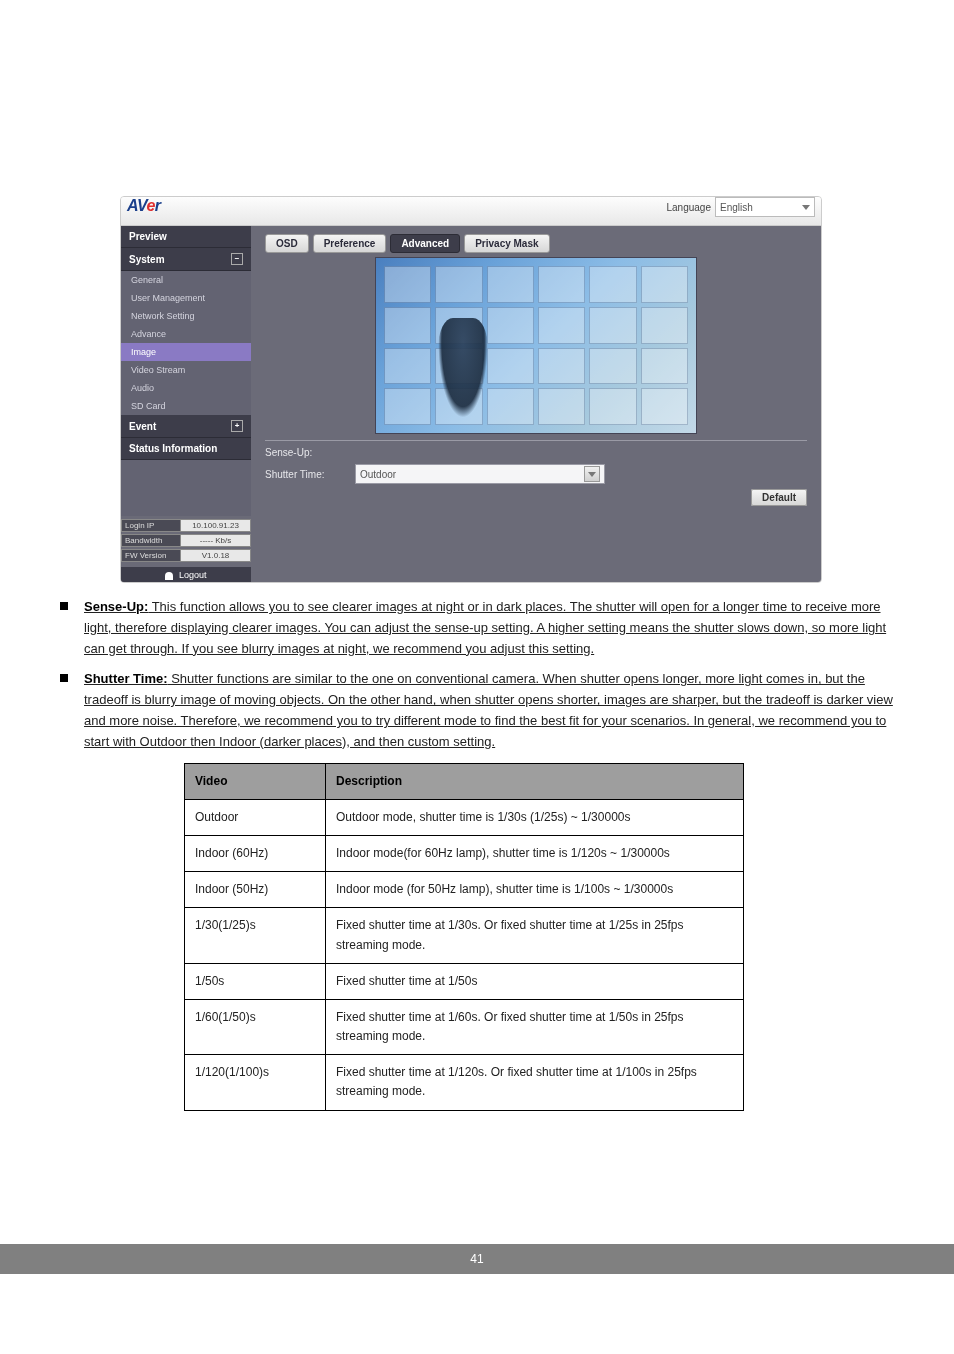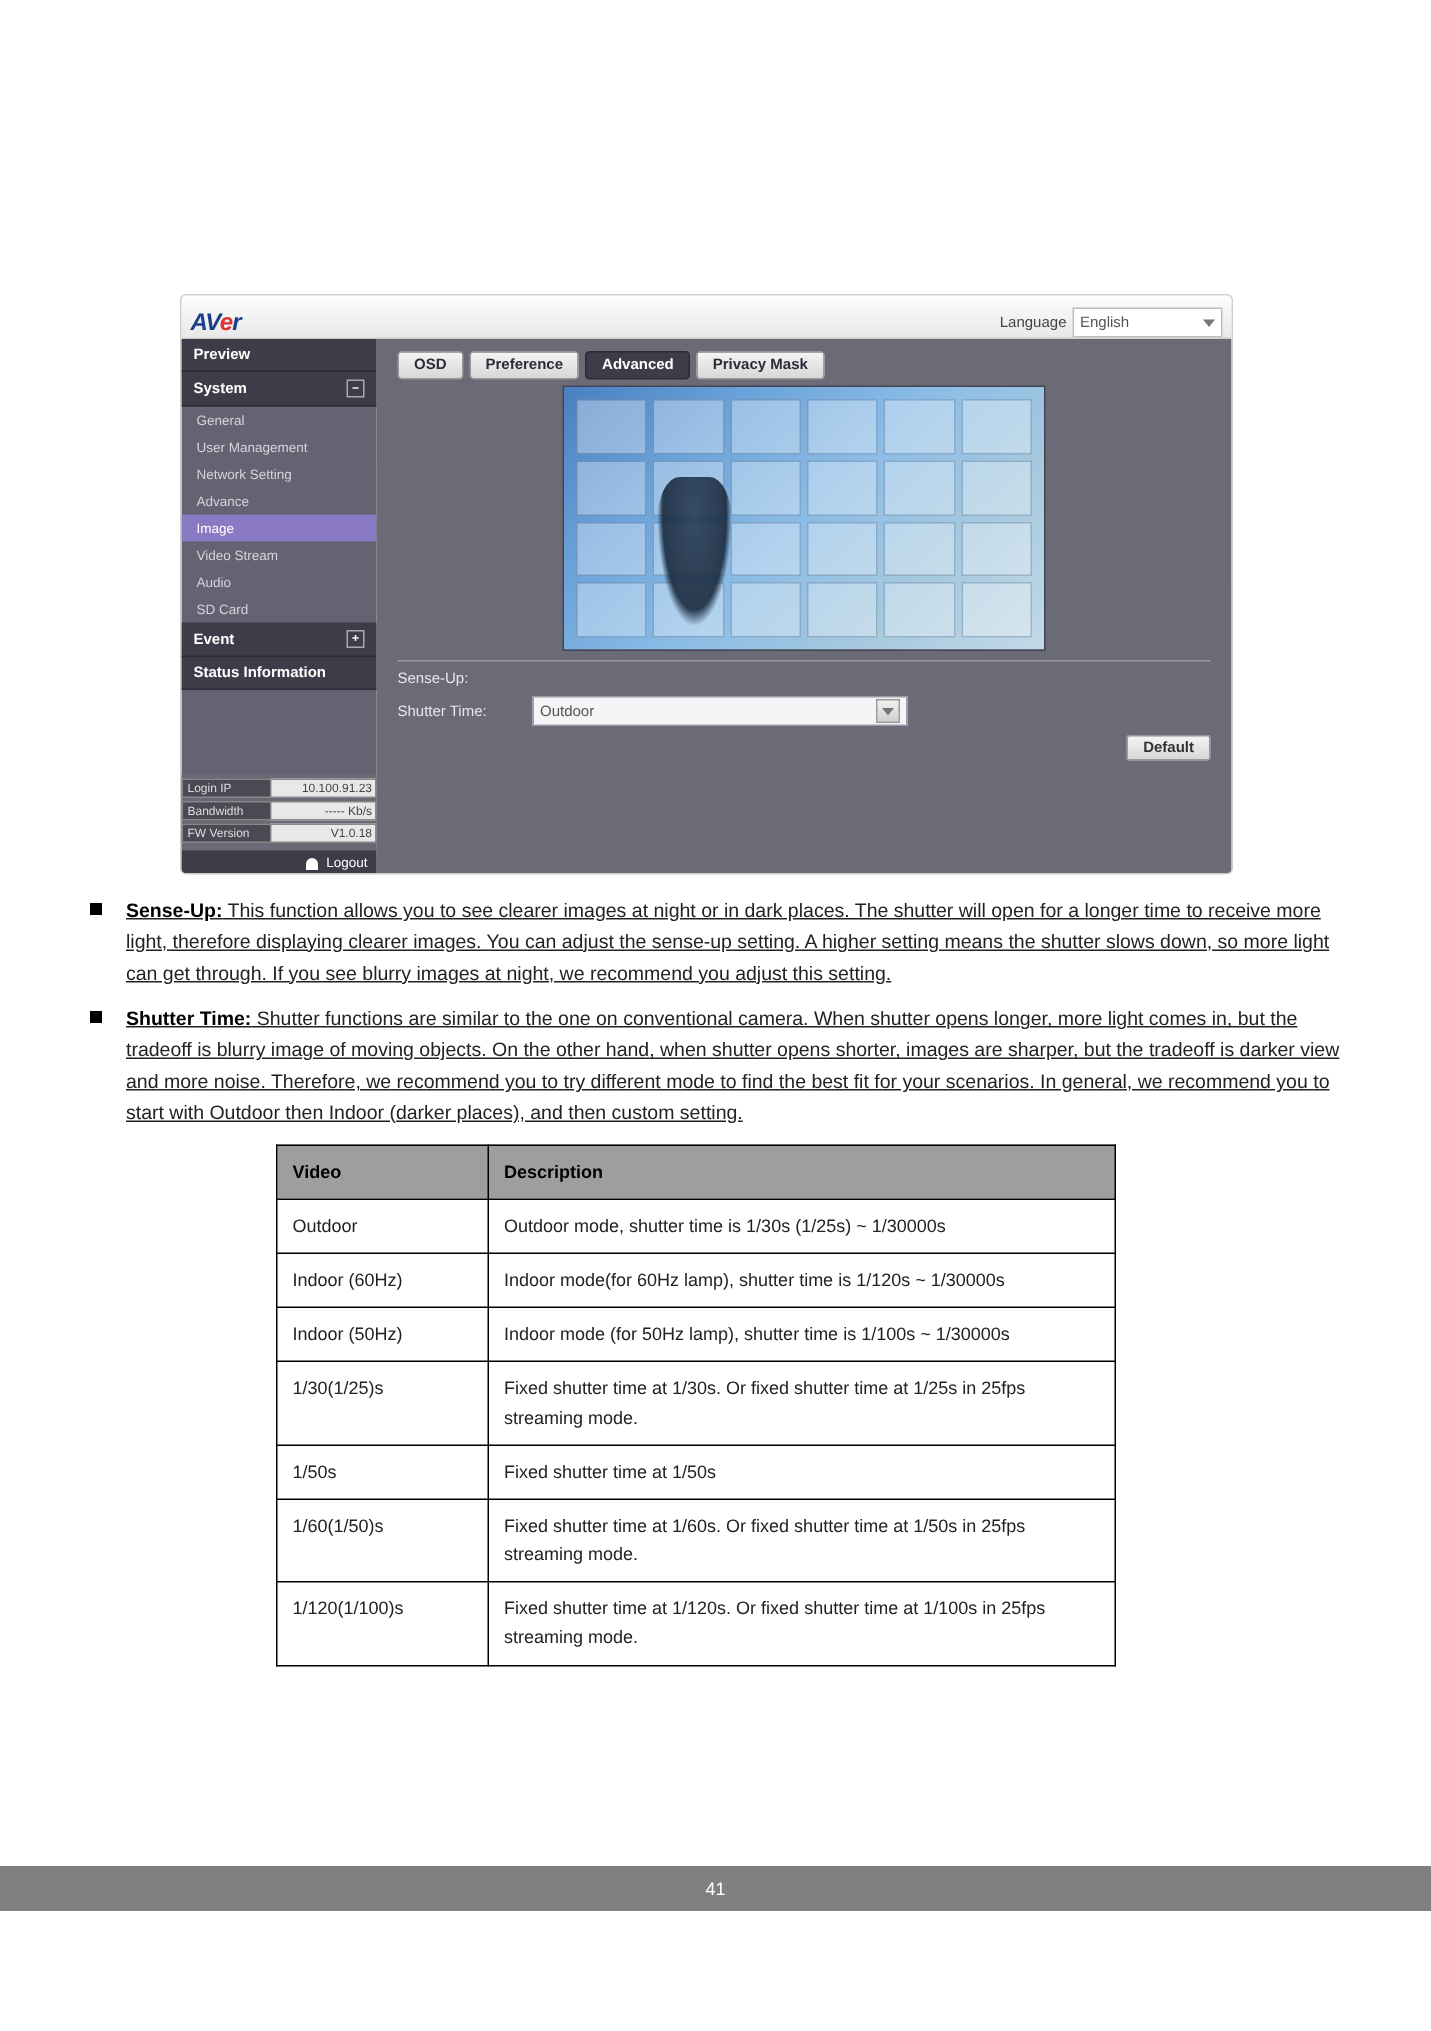--- a/index.html
+++ b/index.html
@@ -24,21 +24,21 @@
     height: 385px;
     background: linear-gradient(to bottom, #f5f5f6 0%, #eaeaea 100%);
     border: 1px solid #ccc;
     border-radius: 4px;
     overflow: hidden;
   }
   .app-header {
     height: 28px;
     background: linear-gradient(to bottom, #fdfdfd, #e8e8e8);
     display: flex;
-    align-items: flex-end;
+    align-items: flex-start;
     justify-content: space-between;
     padding: 0 6px;
     border-bottom: 1px solid #ccc;
   }
   .logo {
     font-weight: bold;
     font-style: italic;
     font-size: 16px;
     letter-spacing: -0.5px;
   }
@@ -127,26 +127,26 @@
     color: #ddd;
     padding: 1px 3px;
     width: 52px;
     border: 1px solid #888;
     border-right: none;
   }
   .status-val {
     background: #e8e8e8;
     color: #444;
     flex: 1;
-    text-align: right;
+    text-align: center;
     padding: 1px 2px;
     border: 1px solid #888;
   }
   .logout-row {
-    text-align: right;
+    text-align: center;
     color: #fff;
     font-size: 9px;
     padding: 3px 6px;
     background: #3d3d4a;
   }
   .logout-row .person {
     display: inline-block;
     width: 8px; height: 8px;
     background: #fff;
     border-radius: 50% 50% 0 0;

